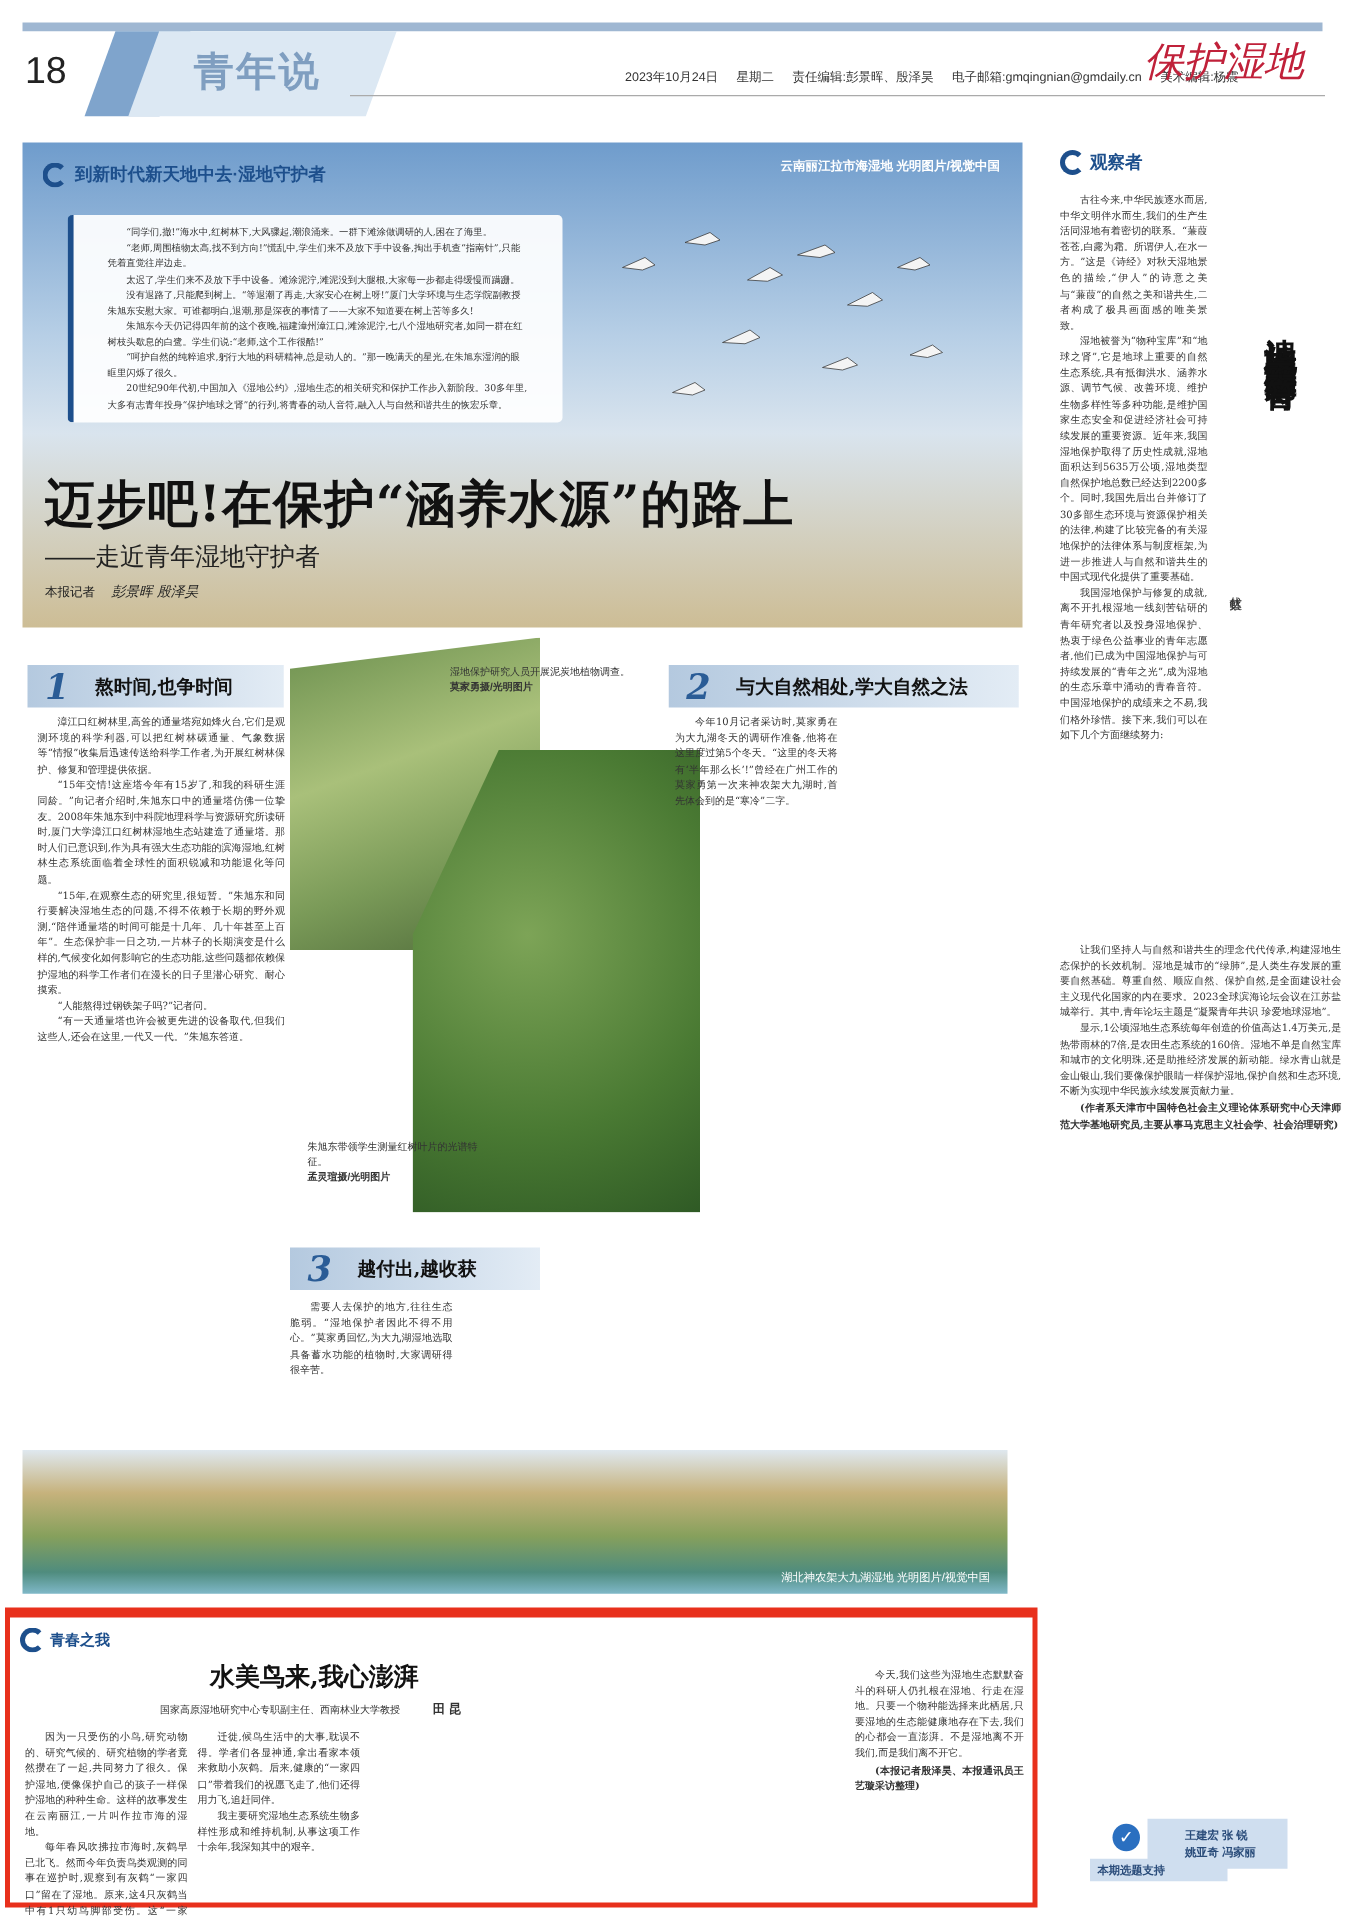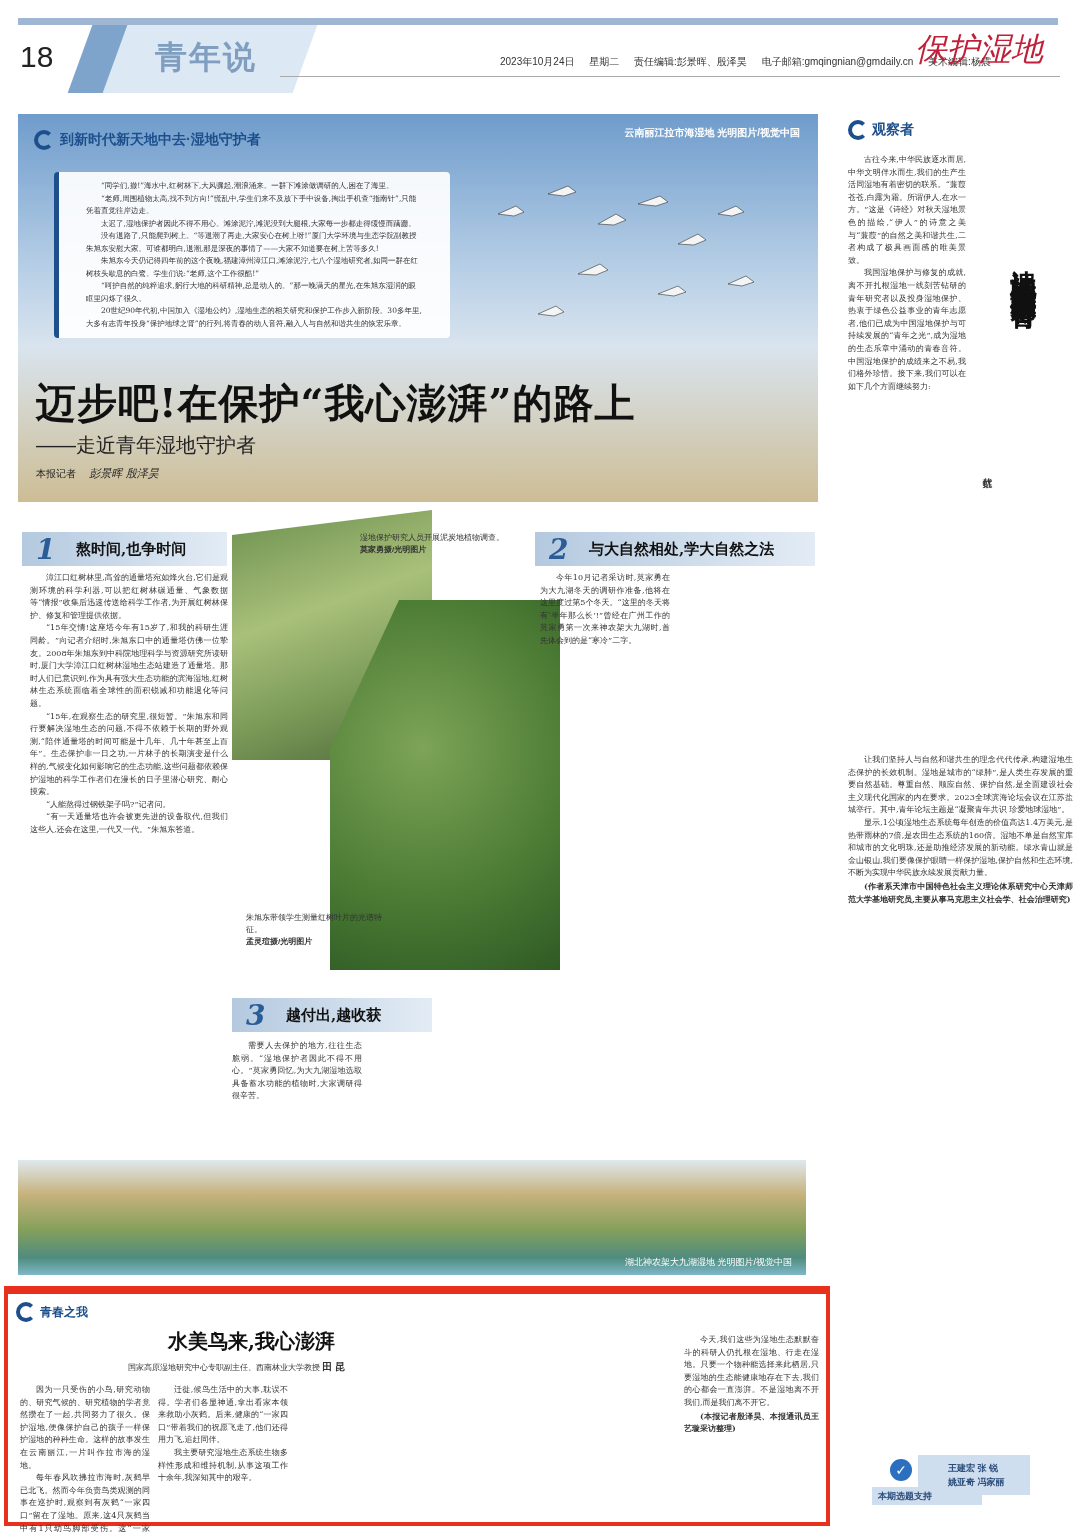--- a/index.html
+++ b/index.html
@@ -44,21 +44,21 @@
 
   .side { position: absolute; left: 840px; top: 114px; width: 240px; }
   .side .kicker { position: absolute; left: 8px; top: 6px; display: flex; align-items: center; gap: 4px; font-family: "Liberation Sans", sans-serif; font-weight: bold; font-size: 14px; color: #1d4f8c; }
   .side-title { position: absolute; left: 1000px; top: 250px; width: 40px; font-size: 26px; font-weight: bold; line-height: 32px; color: #111; writing-mode: vertical-rl; letter-spacing: 2px; }
   .side-author { position: absolute; left: 980px; top: 470px; writing-mode: vertical-rl; font-size: 10px; color: #333; }
 
   .bottom-box { position: absolute; left: 4px; top: 1286px; width: 826px; height: 240px; border: 4px solid #e8301c; border-top-width: 8px; }
   .bottom-box .kicker { position: absolute; left: 8px; top: 8px; display: flex; align-items: center; gap: 4px; font-family: "Liberation Sans", sans-serif; font-weight: bold; font-size: 12px; color: #1d4f8c; }
   .bottom-box .btitle { position: absolute; left: 160px; top: 34px; font-size: 20px; font-weight: bold; color: #111; }
   .bottom-box .bsub { position: absolute; left: 120px; top: 66px; font-size: 8px; color: #333; font-family: "Liberation Sans", sans-serif; }
-  .bottom-box .bsub b { margin-left: 0; font-size: 10px; }
+  .bottom-box .bsub b { margin-left: 24px; font-size: 10px; }
 
   .support { position: absolute; left: 860px; top: 1455px; width: 200px; height: 55px; }
   .support .names { position: absolute; left: 58px; top: 0; width: 112px; height: 40px; background: #cfdeef; font-family: "Liberation Sans", sans-serif; font-size: 9px; font-weight: bold; color: #2a4c7a; padding: 6px 0 0 30px; line-height: 14px; }
   .support .tag { position: absolute; left: 12px; top: 32px; width: 110px; height: 18px; background: #cfdeef; font-family: "Liberation Sans", sans-serif; font-size: 9px; font-weight: bold; color: #2a4c7a; padding: 3px 6px; }
   .support .bulb { position: absolute; left: 30px; top: 4px; width: 22px; height: 22px; border-radius: 50%; background: #2a6fc0; color: #fff; font-size: 14px; text-align: center; line-height: 22px; }
 </style>
 </head>
 <body>
 
 <div class="header">
@@ -94,27 +94,27 @@
     </g>
   </svg>
   <div class="credit">云南丽江拉市海湿地    光明图片/视觉中国</div>
   <div class="kicker">
     <span class="g-icon"></span>
     <span>到新时代新天地中去·湿地守护者</span>
   </div>
   <div class="intro">
     <p>“同学们,撤!”海水中,红树林下,大风骤起,潮浪涌来。一群下滩涂做调研的人,困在了海里。</p>
     <p>“老师,周围植物太高,找不到方向!”慌乱中,学生们来不及放下手中设备,掏出手机查“指南针”,只能凭着直觉往岸边走。</p>
-    <p>太迟了,湿地保护者因此不得不用心。滩涂泥泞,滩泥没到大腿根,大家每一步都走得缓慢而蹒跚。</p>
+    <p>太迟了,学生们来不及放下手中设备。滩涂泥泞,滩泥没到大腿根,大家每一步都走得缓慢而蹒跚。</p>
     <p>没有退路了,只能爬到树上。“等退潮了再走,大家安心在树上呀!”厦门大学环境与生态学院副教授朱旭东安慰大家。可谁都明白,退潮,那是深夜的事情了——大家不知道要在树上苦等多久!</p>
     <p>朱旭东今天仍记得四年前的这个夜晚,福建漳州漳江口,滩涂泥泞,七八个湿地研究者,如同一群在红树枝头歇息的白鹭。学生们说:“老师,这个工作很酷!”</p>
     <p>“呵护自然的纯粹追求,躬行大地的科研精神,总是动人的。”那一晚满天的星光,在朱旭东湿润的眼眶里闪烁了很久。</p>
     <p>20世纪90年代初,中国加入《湿地公约》,湿地生态的相关研究和保护工作步入新阶段。30多年里,大多有志青年投身“保护地球之肾”的行列,将青春的动人音符,融入人与自然和谐共生的恢宏乐章。</p>
   </div>
-  <div class="headline">迈步吧!在保护“我心澎湃”的路上</div>
+  <div class="headline">迈步吧!在保护“涵养水源”的路上</div>
   <div class="subhead">——走近青年湿地守护者</div>
   <div class="byline">
     <span>本报记者</span>
     <b>彭景晖  殷泽昊</b>
   </div>
 </div>
 
 <div class="sec-head" style="left:22px;top:532px;width:205px;">
   <span class="num">1</span>
   <span class="label">熬时间,也争时间</span>
@@ -158,20 +158,21 @@
   <div class="credit">湖北神农架大九湖湿地    光明图片/视觉中国</div>
 </div>
 
 <div class="side">
   <div class="kicker">
     <span class="g-icon"></span>
     <span>观察者</span>
   </div>
   <div class="col" style="left:8px;top:40px;width:118px;">
     <p>古往今来,中华民族逐水而居,中华文明伴水而生,我们的生产生活同湿地有着密切的联系。“蒹葭苍苍,白露为霜。所谓伊人,在水一方。”这是《诗经》对秋天湿地景色的描绘,“伊人”的诗意之美与“蒹葭”的自然之美和谐共生,二者构成了极具画面感的唯美景致。</p>
+    <p>湿地被誉为“物种宝库”和“地球之肾”,它是地球上重要的自然生态系统,具有抵御洪水、涵养水源、调节气候、改善环境、维护生物多样性等多种功能,是维护国家生态安全和促进经济社会可持续发展的重要资源。近年来,我国湿地保护取得了历史性成就,湿地面积达到5635万公顷,湿地类型自然保护地总数已经达到2200多个。同时,我国先后出台并修订了30多部生态环境与资源保护相关的法律,构建了比较完备的有关湿地保护的法律体系与制度框架,为进一步推进人与自然和谐共生的中国式现代化提供了重要基础。</p>
     <p>我国湿地保护与修复的成就,离不开扎根湿地一线刻苦钻研的青年研究者以及投身湿地保护、热衷于绿色公益事业的青年志愿者,他们已成为中国湿地保护与可持续发展的“青年之光”,成为湿地的生态乐章中涌动的青春音符。中国湿地保护的成绩来之不易,我们格外珍惜。接下来,我们可以在如下几个方面继续努力:</p>
   </div>
   <div class="col" style="left:8px;top:640px;width:225px;">
     <p>让我们坚持人与自然和谐共生的理念代代传承,构建湿地生态保护的长效机制。湿地是城市的“绿肺”,是人类生存发展的重要自然基础。尊重自然、顺应自然、保护自然,是全面建设社会主义现代化国家的内在要求。2023全球滨海论坛会议在江苏盐城举行。其中,青年论坛主题是“凝聚青年共识 珍爱地球湿地”。</p>
     <p>显示,1公顷湿地生态系统每年创造的价值高达1.4万美元,是热带雨林的7倍,是农田生态系统的160倍。湿地不单是自然宝库和城市的文化明珠,还是助推经济发展的新动能。绿水青山就是金山银山,我们要像保护眼睛一样保护湿地,保护自然和生态环境,不断为实现中华民族永续发展贡献力量。</p>
     <p style="font-weight:bold;">(作者系天津市中国特色社会主义理论体系研究中心天津师范大学基地研究员,主要从事马克思主义社会学、社会治理研究)</p>
   </div>
 </div>
 <div class="side-title">让湿地的生态乐章涌动更多的青春音符</div>
 <div class="side-author">蔡伏虹</div>

